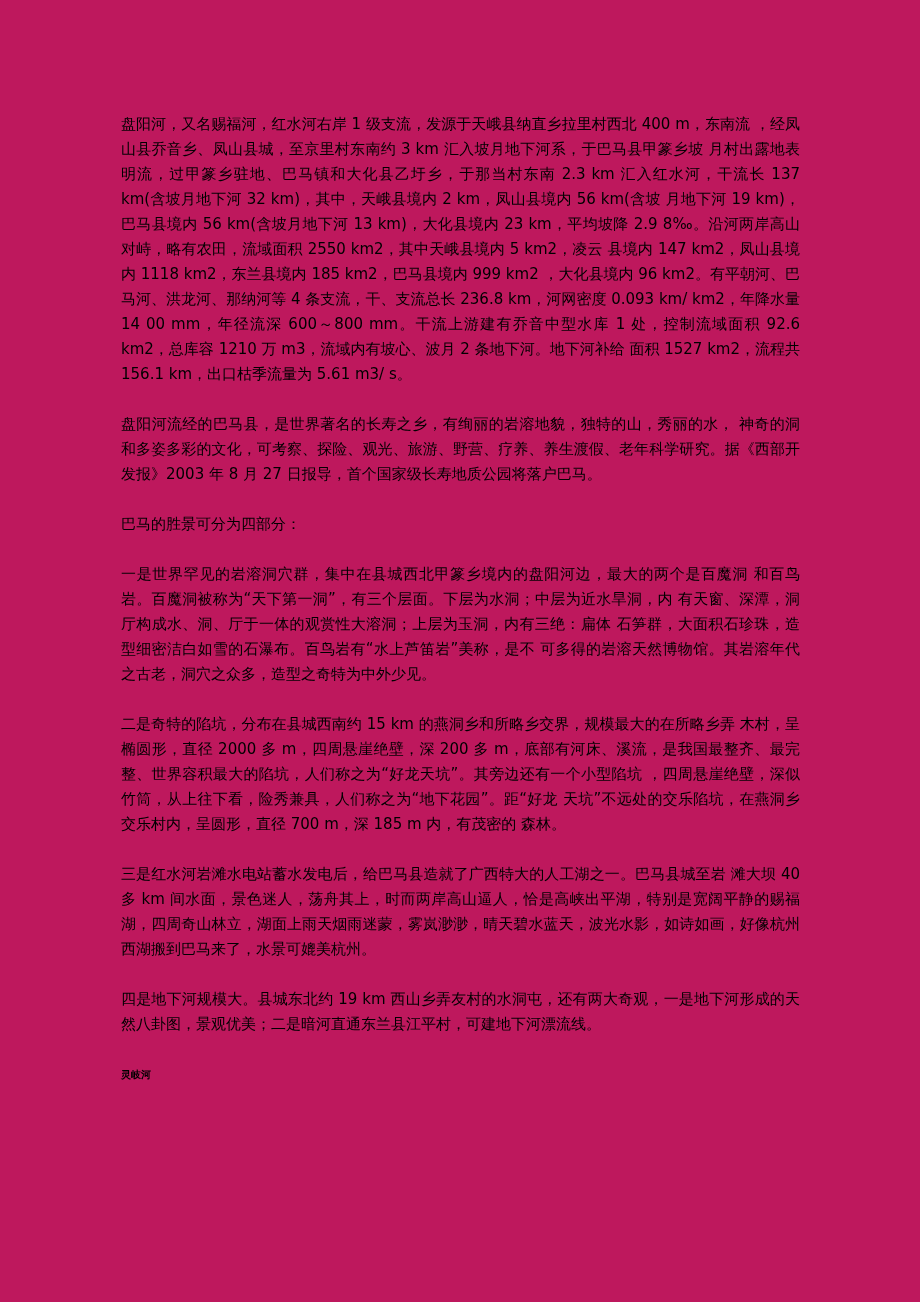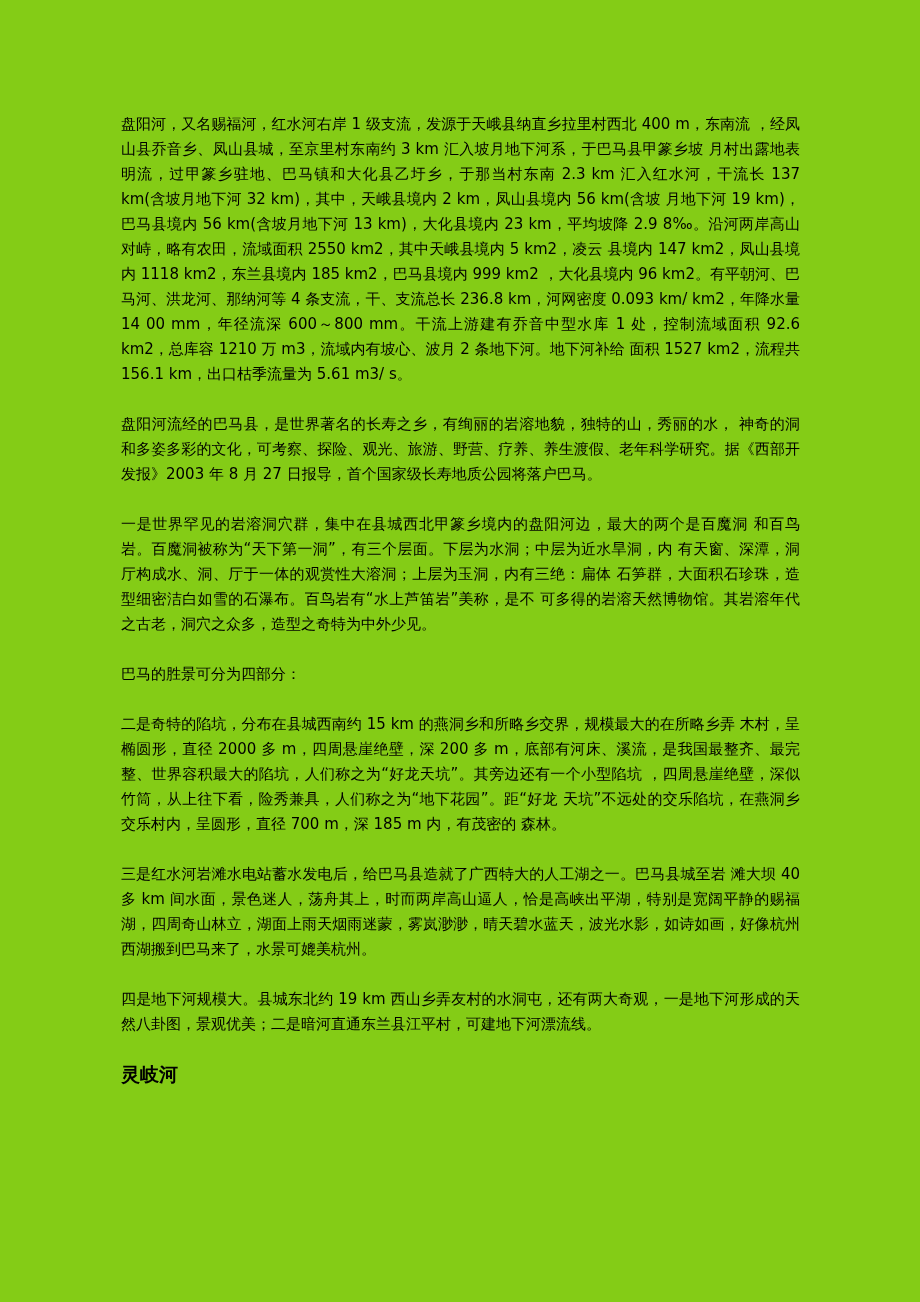--- a/index.html
+++ b/index.html
@@ -9,53 +9,53 @@
     background: #ffffff;
   }
   body {
     width: 920px;
     min-height: 1302px;
     font-family: "DejaVu Sans", "Liberation Sans", sans-serif;
   }
   .page {
     width: 920px;
     min-height: 1302px;
-    background: #84cc16;
+    background: #be185d;
     padding: 112px 120px 40px 121px;
   }
   .para {
     margin: 0 0 25px 0;
     font-size: 15px;
     line-height: 25px;
     color: #000000;
     text-align: justify;
     text-justify: inter-ideograph;
     word-break: break-word;
   }
   .para:last-child { margin-bottom: 0; }
   .section-heading {
     margin: 0 0 25px 0;
-    font-size: 19px;
+    font-size: 10px;
     line-height: 25px;
     color: #000000;
     font-weight: bold;
   }
 </style>
 </head>
 <body>
 
 <div class="page">
 
   <p class="para">盘阳河，又名赐福河，红水河右岸 1 级支流，发源于天峨县纳直乡拉里村西北 400 m，东南流 ，经凤山县乔音乡、凤山县城，至京里村东南约 3 km 汇入坡月地下河系，于巴马县甲篆乡坡 月村出露地表明流，过甲篆乡驻地、巴马镇和大化县乙圩乡，于那当村东南 2.3 km 汇入红水河，干流长 137 km(含坡月地下河 32 km)，其中，天峨县境内 2 km，凤山县境内 56 km(含坡 月地下河 19 km)，巴马县境内 56 km(含坡月地下河 13 km)，大化县境内 23 km，平均坡降 2.9 8‰。沿河两岸高山对峙，略有农田，流域面积 2550 km2，其中天峨县境内 5 km2，凌云 县境内 147 km2，凤山县境内 1118 km2，东兰县境内 185 km2，巴马县境内 999 km2 ，大化县境内 96 km2。有平朝河、巴马河、洪龙河、那纳河等 4 条支流，干、支流总长 236.8 km，河网密度 0.093 km/ km2，年降水量 14 00 mm，年径流深 600～800 mm。干流上游建有乔音中型水库 1 处，控制流域面积 92.6 km2，总库容 1210 万 m3，流域内有坡心、波月 2 条地下河。地下河补给 面积 1527 km2，流程共 156.1 km，出口枯季流量为 5.61 m3/ s。</p>
 
   <p class="para">盘阳河流经的巴马县，是世界著名的长寿之乡，有绚丽的岩溶地貌，独特的山，秀丽的水， 神奇的洞和多姿多彩的文化，可考察、探险、观光、旅游、野营、疗养、养生渡假、老年科学研究。据《西部开发报》2003 年 8 月 27 日报导，首个国家级长寿地质公园将落户巴马。</p>
 
+  <p class="para">巴马的胜景可分为四部分：</p>
+
   <p class="para">一是世界罕见的岩溶洞穴群，集中在县城西北甲篆乡境内的盘阳河边，最大的两个是百魔洞 和百鸟岩。百魔洞被称为“天下第一洞”，有三个层面。下层为水洞；中层为近水旱洞，内 有天窗、深潭，洞厅构成水、洞、厅于一体的观赏性大溶洞；上层为玉洞，内有三绝：扁体 石笋群，大面积石珍珠，造型细密洁白如雪的石瀑布。百鸟岩有“水上芦笛岩”美称，是不 可多得的岩溶天然博物馆。其岩溶年代之古老，洞穴之众多，造型之奇特为中外少见。</p>
-
-  <p class="para">巴马的胜景可分为四部分：</p>
 
   <p class="para">二是奇特的陷坑，分布在县城西南约 15 km 的燕洞乡和所略乡交界，规模最大的在所略乡弄 木村，呈椭圆形，直径 2000 多 m，四周悬崖绝壁，深 200 多 m，底部有河床、溪流，是我国最整齐、最完整、世界容积最大的陷坑，人们称之为“好龙天坑”。其旁边还有一个小型陷坑 ，四周悬崖绝壁，深似竹筒，从上往下看，险秀兼具，人们称之为“地下花园”。距“好龙 天坑”不远处的交乐陷坑，在燕洞乡交乐村内，呈圆形，直径 700 m，深 185 m 内，有茂密的 森林。</p>
 
   <p class="para">三是红水河岩滩水电站蓄水发电后，给巴马县造就了广西特大的人工湖之一。巴马县城至岩 滩大坝 40 多 km 间水面，景色迷人，荡舟其上，时而两岸高山逼人，恰是高峡出平湖，特别是宽阔平静的赐福湖，四周奇山林立，湖面上雨天烟雨迷蒙，雾岚渺渺，晴天碧水蓝天，波光水影，如诗如画，好像杭州西湖搬到巴马来了，水景可媲美杭州。</p>
 
   <p class="para">四是地下河规模大。县城东北约 19 km 西山乡弄友村的水洞屯，还有两大奇观，一是地下河形成的天然八卦图，景观优美；二是暗河直通东兰县江平村，可建地下河漂流线。</p>
 
   <h2 class="section-heading">灵岐河</h2>
 
 

